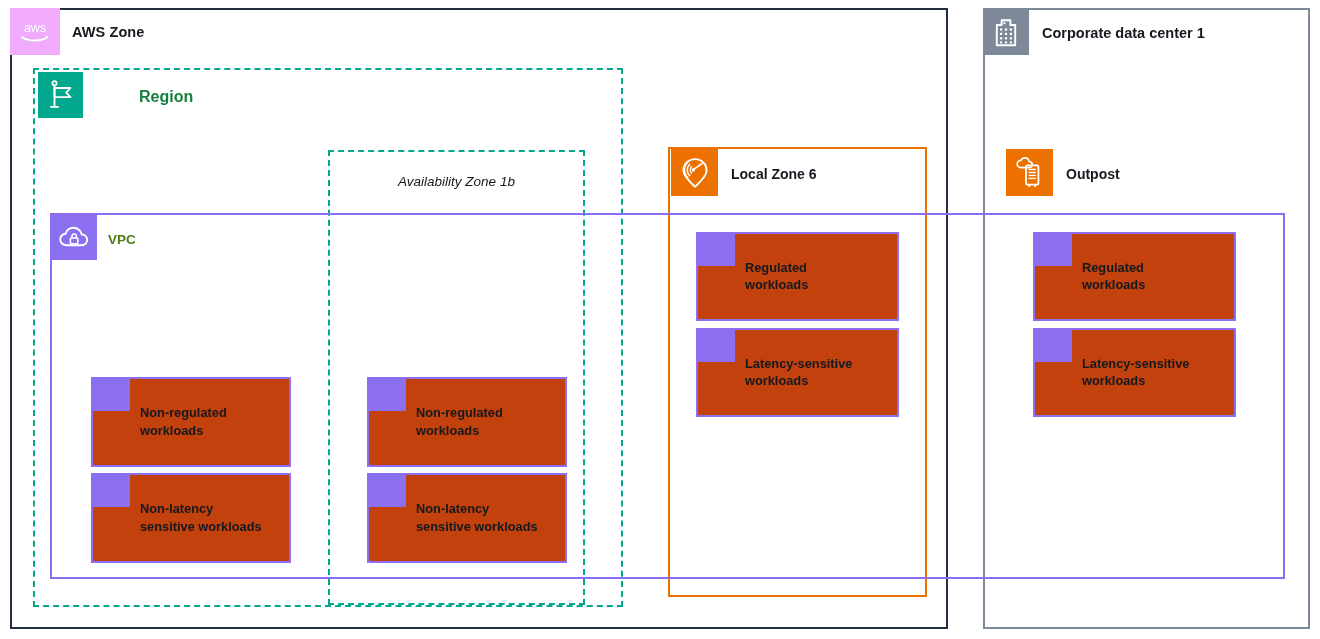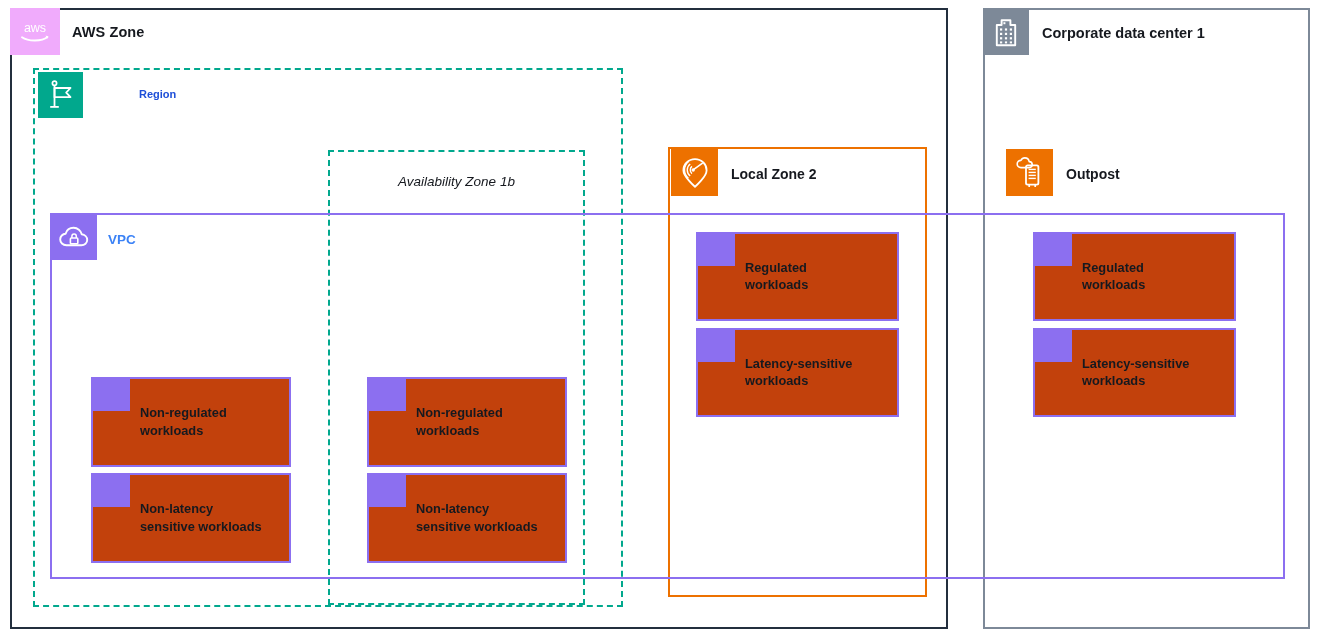--- a/index.html
+++ b/index.html
@@ -61,21 +61,21 @@
     left: 33px; top: 68px; width: 590px; height: 539px;
     border: 2.5px dashed #01A88D;
   }
   #region-icon {
     left: 38px; top: 72px; width: 45px; height: 46px;
     background: #01A88D;
     display: flex; align-items: center; justify-content: center;
   }
   #region-label {
     left: 94px; top: 88px;
-    font-size: 11px; font-weight: bold; color: #1d4ed8; padding-left: 45px;
+    font-size: 16px; font-weight: bold; color: #15803d; padding-left: 45px;
   }
 
   
   .az {
     top: 150px; height: 455px;
     border: 2.5px dashed #01A88D;
   }
   #az-1a { left: 65px; width: 257px; }
   #az-1b { left: 328px; width: 257px; font-style: italic; }
   .az-label {
@@ -92,21 +92,21 @@
     pointer-events: none;
   }
   #vpc-icon {
     left: 50px; top: 213px; width: 47px; height: 47px;
     background: #8C6FF0;
     display: flex; align-items: center; justify-content: center;
     z-index: 7;
   }
   #vpc-label {
     left: 108px; top: 232px;
-    font-size: 13.5px; font-weight: bold; color: #3b82f6;
+    font-size: 13.5px; font-weight: bold; color: #4d7c0f;
     z-index: 7;
   }
 
   
   .orange-zone { border: 2.5px solid #ED7100; background: transparent; }
   #local-zone { left: 668px; top: 147px; width: 259px; height: 450px; }
   #outpost    { left: 1003px; top: 147px; width: 255px; height: 450px; }
 
   .zone-icon {
     position: absolute; width: 47px; height: 47px;
@@ -199,21 +199,21 @@
     <svg width="30" height="32" viewBox="0 0 30 32" aria-hidden="true">
       <path d="M15 2.2 C8.4 2.2 3.4 7.2 3.4 13.4 C3.4 19.6 15 29.8 15 29.8
                C15 29.8 26.6 19.6 26.6 13.4 C26.6 7.2 21.6 2.2 15 2.2 Z" fill="none" stroke="#ffffff" stroke-width="1.8" stroke-linejoin="round"></path>
       <circle cx="13.2" cy="13.0" r="1.7" fill="#ffffff"></circle>
       <path d="M12.0 16.6 A4.6 4.6 0 0 1 12.0 9.4" fill="none" stroke="#ffffff" stroke-width="1.4"></path>
       <path d="M10.2 19.0 A7.6 7.6 0 0 1 10.2 7.0" fill="none" stroke="#ffffff" stroke-width="1.4"></path>
       <path d="M8.4 21.2 A10.6 10.6 0 0 1 8.4 4.8" fill="none" stroke="#ffffff" stroke-width="1.4"></path>
       <line x1="13.8" y1="12.4" x2="22.2" y2="6.4" stroke="#ffffff" stroke-width="1.6" stroke-linecap="round"></line>
     </svg>
   </div>
-  <div class="zone-label" id="local-zone-label">Local Zone 2</div>
+  <div class="zone-label" id="local-zone-label">Local Zone 6</div>
 
   <div class="abox orange-zone" id="outpost"></div>
   <div class="zone-icon" id="outpost-icon">
     <svg width="30" height="32" viewBox="0 0 30 32" aria-hidden="true">
       <path d="M6.0 10.6 C3.6 10.6 2.2 8.8 2.2 7.0 C2.2 5.0 3.9 3.4 5.9 3.4
                C6.6 1.9 8.1 0.9 9.8 0.9 C12.0 0.9 13.8 2.5 14.2 4.6
                C15.9 4.7 17.2 6.0 17.2 7.6 C17.2 9.3 15.8 10.6 14.1 10.6 Z" fill="none" stroke="#ffffff" stroke-width="1.6" stroke-linejoin="round"></path>
       <rect x="11.0" y="8.4" width="12.4" height="19.2" rx="1.6" fill="none" stroke="#ffffff" stroke-width="1.8"></rect>
       <line x1="13.6" y1="12.4" x2="20.8" y2="12.4" stroke="#ffffff" stroke-width="1.4"></line>
       <line x1="13.6" y1="15.4" x2="20.8" y2="15.4" stroke="#ffffff" stroke-width="1.4"></line>

